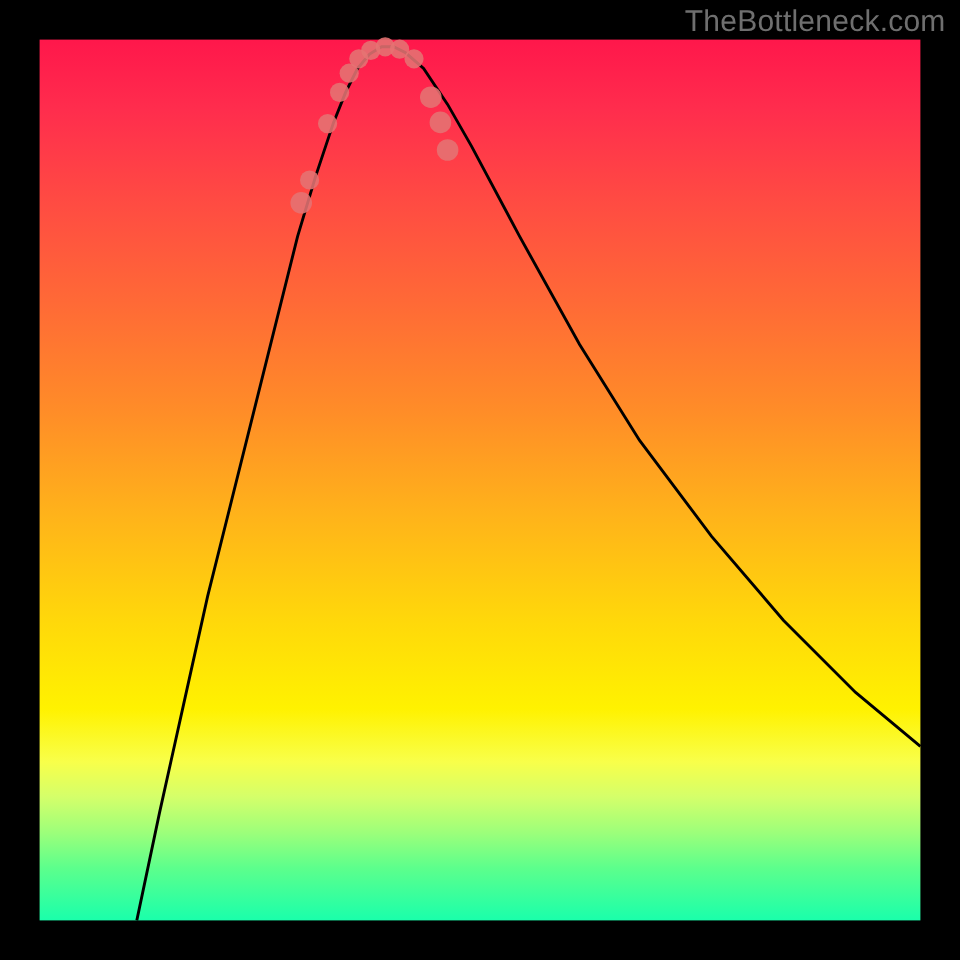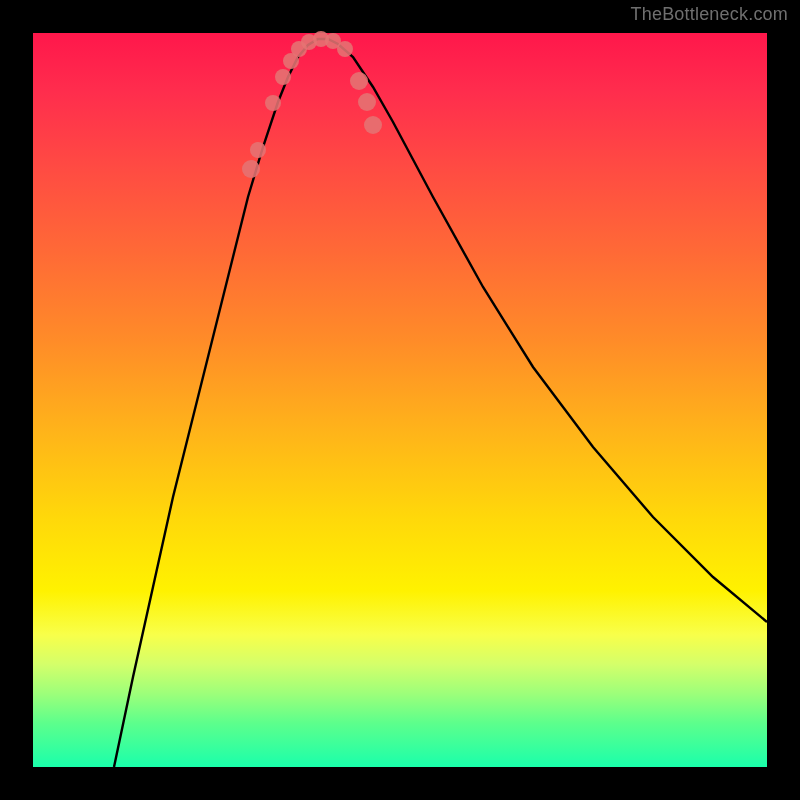--- a/index.html
+++ b/index.html
@@ -41,21 +41,21 @@
       #9dff7a 90%,
       #5dff8c 94%,
       #1affab 100%
     );
   }
   .watermark {
     position: absolute;
     top: 4px;
     right: 12px;
     color: #6f6f6f;
-    font-size: 18px;
+    font-size: 25px;
     font-weight: 400;
     letter-spacing: 0.2px;
     user-select: none;
   }
   svg.curve {
     position: absolute;
     left: 0;
     top: 0;
     width: 734px;
     height: 734px;

